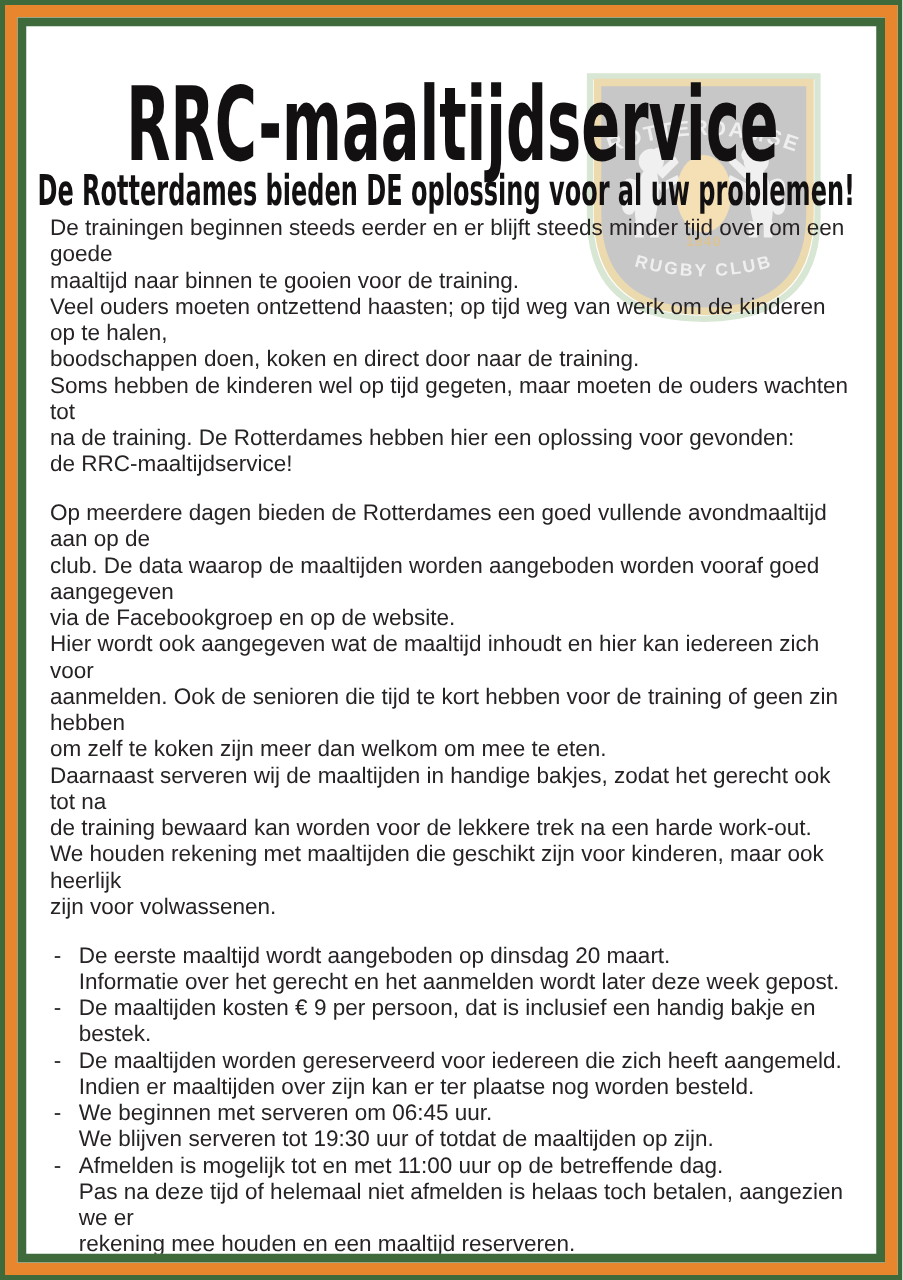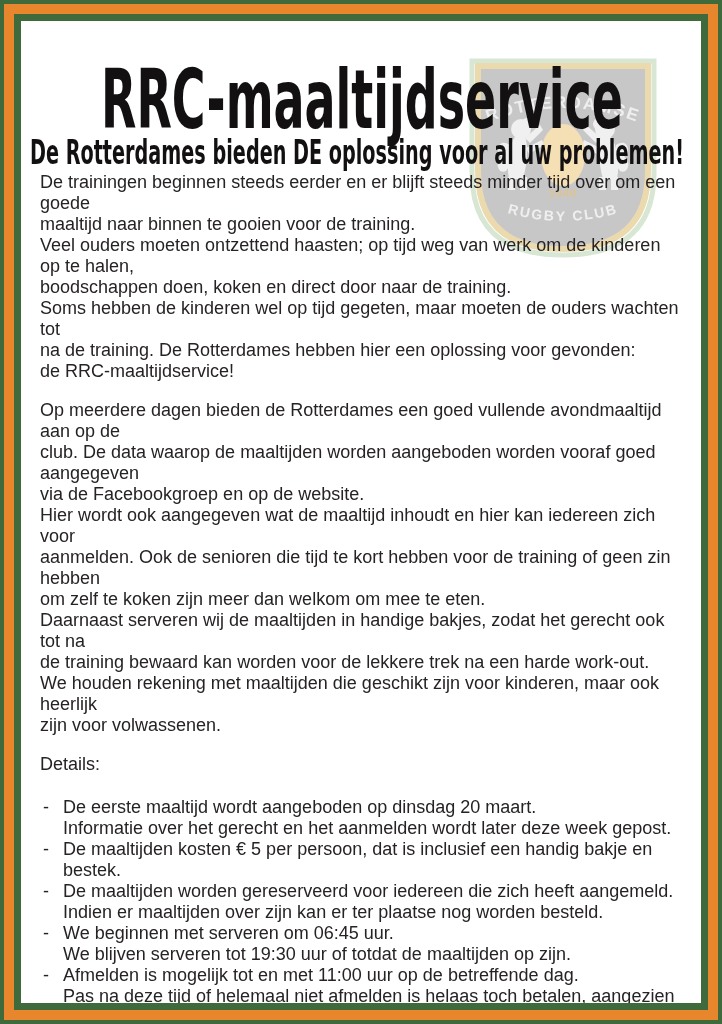--- a/index.html
+++ b/index.html
@@ -98,31 +98,30 @@
 club. De data waarop de maaltijden worden aangeboden worden vooraf goed aangegeven
 via de Facebookgroep en op de website.
 Hier wordt ook aangegeven wat de maaltijd inhoudt en hier kan iedereen zich voor
 aanmelden. Ook de senioren die tijd te kort hebben voor de training of geen zin hebben
 om zelf te koken zijn meer dan welkom om mee te eten.
 Daarnaast serveren wij de maaltijden in handige bakjes, zodat het gerecht ook tot na
 de training bewaard kan worden voor de lekkere trek na een harde work-out.
 We houden rekening met maaltijden die geschikt zijn voor kinderen, maar ook heerlijk
 zijn voor volwassenen.</p>
 
-        <p class="para details-heading">Details:</p>
 
         <div class="bullets">
           <div class="bullet">
             <span class="dash">-</span>
             <span class="btext">De eerste maaltijd wordt aangeboden op dinsdag 20 maart.
 Informatie over het gerecht en het aanmelden wordt later deze week gepost.</span>
           </div>
           <div class="bullet">
             <span class="dash">-</span>
-            <span class="btext">De maaltijden kosten € 5 per persoon, dat is inclusief een handig bakje en bestek.</span>
+            <span class="btext">De maaltijden kosten € 9 per persoon, dat is inclusief een handig bakje en bestek.</span>
           </div>
           <div class="bullet">
             <span class="dash">-</span>
             <span class="btext">De maaltijden worden gereserveerd voor iedereen die zich heeft aangemeld.
 Indien er maaltijden over zijn kan er ter plaatse nog worden besteld.</span>
           </div>
           <div class="bullet">
             <span class="dash">-</span>
             <span class="btext">We beginnen met serveren om 06:45 uur.
 We blijven serveren tot 19:30 uur of totdat de maaltijden op zijn.</span>

